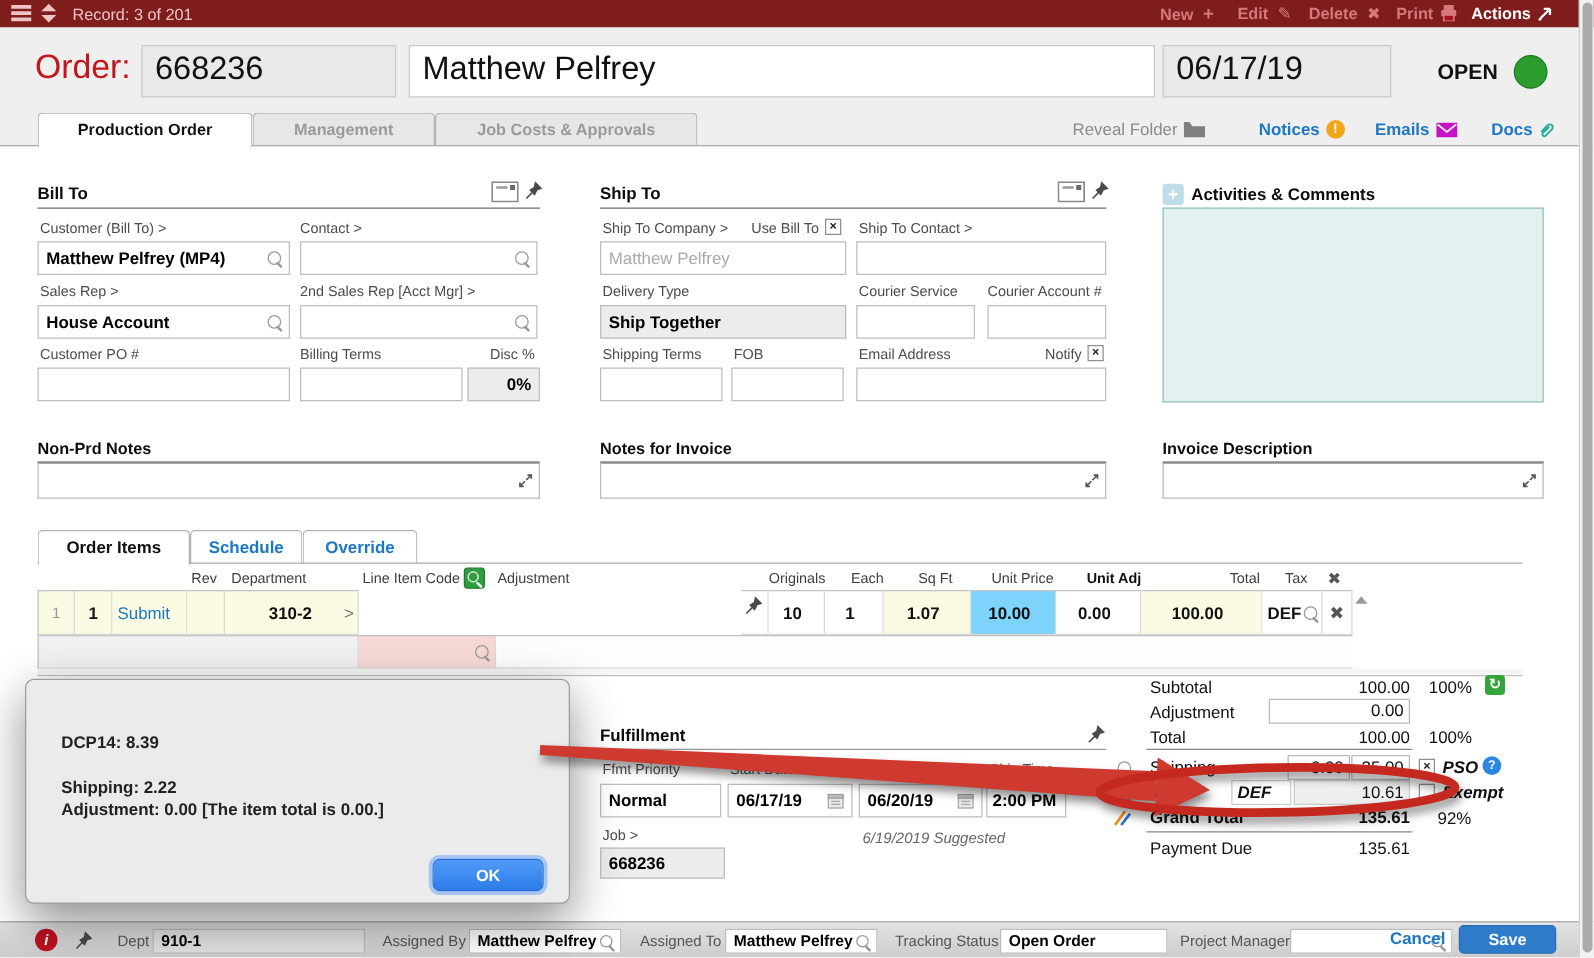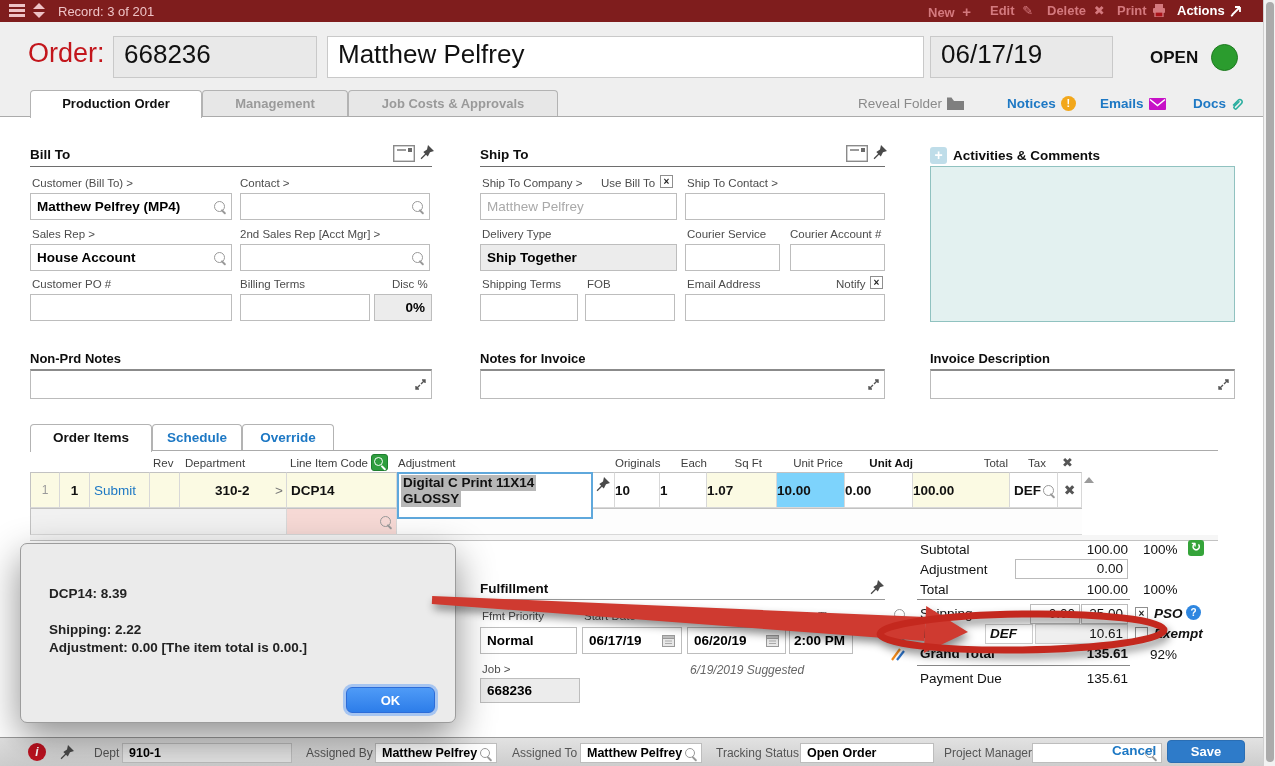--- a/index.html
+++ b/index.html
@@ -22,21 +22,21 @@
   .xbox{position:absolute;width:13px;height:13px;border:1px solid #8f8f8f;background:#fff;font-size:10px;
        line-height:11px;text-align:center;color:#222;box-sizing:border-box;font-weight:700}
   .tab{position:absolute;box-sizing:border-box;height:27px;line-height:25px;text-align:center;font-weight:700;
        font-size:13px;border:1px solid #b3b3b3;border-bottom:none;border-radius:4px 4px 0 0;background:#e7e7e7;color:#9a9a9a}
   .tab.active{background:#fff;color:#111;z-index:3;height:28px}
   .tab.blue{background:#fff;color:#1d78c4}
   .link{color:#1d78c4;font-weight:600}
   .circ{position:absolute;border-radius:50%;text-align:center;color:#fff;font-weight:700;box-sizing:border-box}
   .cell{position:absolute;box-sizing:border-box;border-right:1px solid #d8d8d8;border-top:1px solid #c2c2c2;
        border-bottom:1px solid #d8d8d8;display:flex;align-items:center;font-size:13.5px;overflow:visible}
-  .num{justify-content:flex-start;padding-right:6px}
+  .num{justify-content:center;padding-right:6px}
   .yellow{background:#fbfae3}
   .thead{position:absolute;font-size:11.5px;color:#3e3e3e;white-space:nowrap}
   .caret-up{width:0;height:0;border-left:5px solid transparent;border-right:5px solid transparent;border-bottom:6px solid #9a9a9a}
   svg{display:block}
 </style>
 </head>
 <body>
 
 <div class="abs" style="left:0;top:0;width:1275px;height:22px;background:#7f1d1d">
   <div class="abs" style="left:9px;top:4px;width:16px;height:13px">
@@ -266,28 +266,21 @@
     <span>1</span>
   </div>
   <div class="cell yellow" style="left:60px;top:17px;width:60px;height:36px;padding-left:4px">
     <span class="link" style="font-weight:400;font-size:13.5px">Submit</span>
   </div>
   <div class="cell yellow" style="left:120px;top:17px;width:30px;height:36px"></div>
   <div class="cell yellow" style="left:150px;top:17px;width:107px;height:36px;padding-left:35px;font-weight:600">
     <span>310-2</span>
     <span style="margin-left:auto;padding-right:3px;color:#777;font-weight:400">&gt;</span>
   </div>
-  <div class="cell yellow" style="left:257px;top:17px;width:110px;height:36px;padding-left:4px;font-weight:600">
-    <span>DCP14</span>
-  </div>
-
-  <div class="abs" style="left:367px;top:17px;width:196px;height:47px;background:#fff;border:2px solid #5fa8dc;box-sizing:border-box;z-index:2;padding:1px 2px;font-size:13.5px;font-weight:600;line-height:16px">
-    <span style="background:#b7b7b7;display:inline-block;padding:0 2px">Digital C Print 11X14</span><br>
-    <span style="background:#b7b7b7;display:inline-block;padding:0 2px">GLOSSY</span>
-  </div>
+
   <div class="abs" style="left:566px;top:22px;z-index:3">
     <svg width="14" height="15" viewBox="0 0 14 15">
         <path d="M8 0 L14 6 L10 7.2 L7.8 11.5 L6 9.7 L1.5 14.2 L0.6 13.3 L5.1 8.8 L3.3 7 L7 4.5 Z" fill="#4a4a4a"></path>
       </svg>
   </div>
   <div class="cell" style="left:563px;top:17px;width:22px;height:36px;background:#fff"></div>
   <div class="cell num" style="left:585px;top:17px;width:45px;height:36px;background:#fff;font-weight:600">
     <span>10</span>
   </div>
   <div class="cell num" style="left:630px;top:17px;width:47px;height:36px;background:#fff;font-weight:600">

